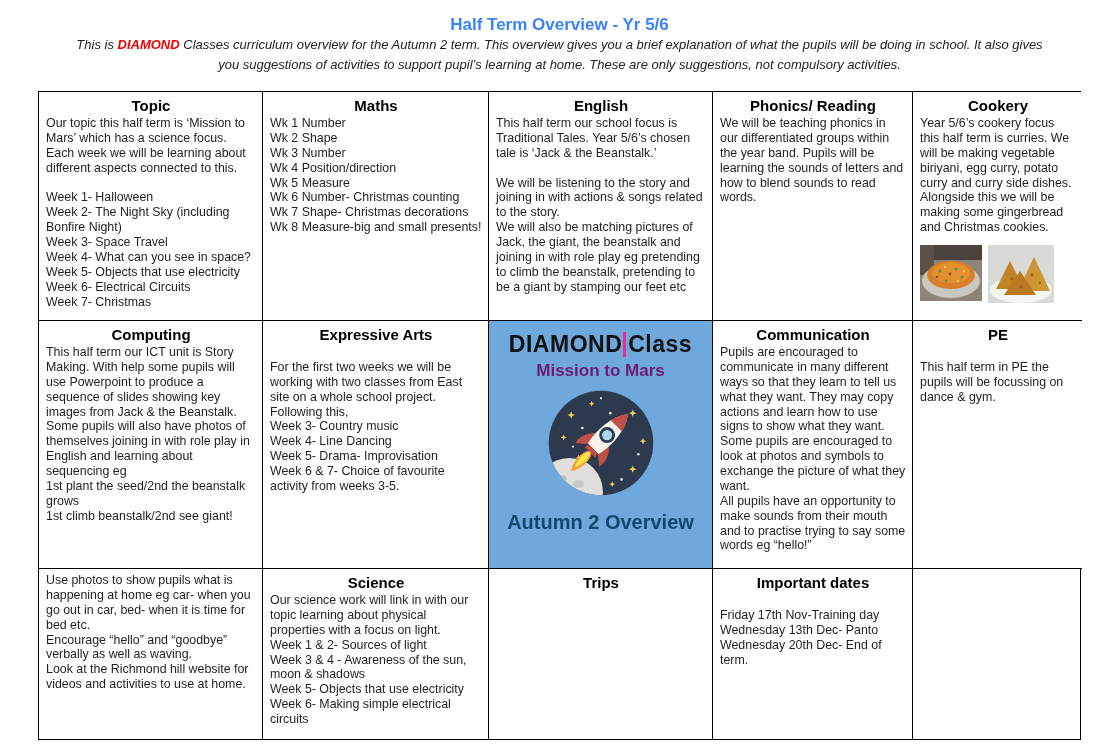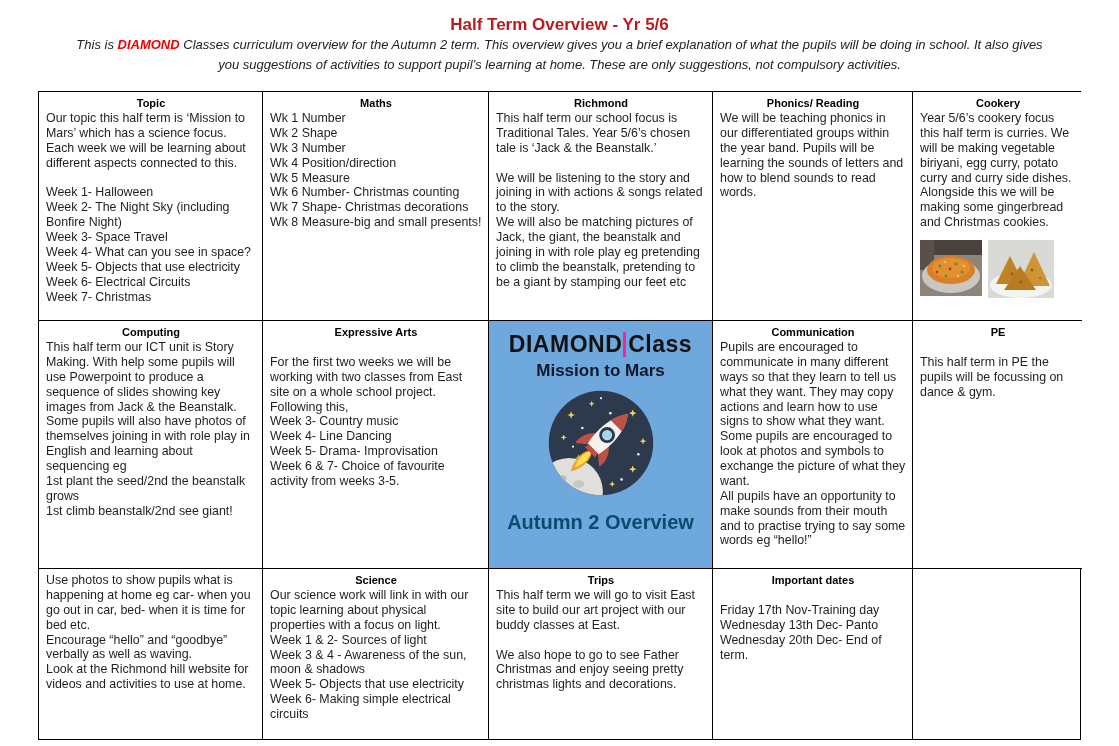--- a/index.html
+++ b/index.html
@@ -9,21 +9,21 @@
     position: relative;
     font-family: "Liberation Sans", sans-serif;
     color: #1f1f1f;
     overflow: hidden;
   }
   .page-title {
     text-align: center;
     font-size: 17px;
     font-weight: bold;
     padding-top: 15px;
-    color: #b91c1c;
+    color: #3b82f6;
   }
   .intro {
     width: 990px;
     margin: 0 auto 0;
     text-align: center;
     font-style: italic;
     font-size: 13px;
     line-height: 1.5;
     color: #222;
   }
@@ -43,21 +43,21 @@
     border-bottom: 1px solid #000;
     padding: 4px 6px 4px 7px;
     overflow: hidden;
     background: #fff;
   }
   .cell:nth-child(5n) { border-right: none; }
   .cell:nth-child(n+11) { border-bottom: none; }
   .cell-title {
     font-weight: bold;
     text-align: center;
-    font-size: 11px;
+    font-size: 15px;
     color: #000;
     margin: 1px 0 2px;
   }
   .cell-body {
     font-size: 12.4px;
     line-height: 1.2;
     white-space: pre-line;
   }
   .center-cell {
     padding: 4px 2px;
@@ -72,21 +72,21 @@
     font-weight: bold;
     color: #111;
     margin-top: 6px;
     letter-spacing: 0.5px;
   }
   .text-cursor {
     width: 3px; height: 25px;
     margin: 0 2px 0 1px;
     position: relative;
   }
-  .mission { font-size: 17px; font-weight: bold; margin-top: 3px; color: #0f172a; }
+  .mission { font-size: 17px; font-weight: bold; margin-top: 3px; color: #701a75; }
   .badge { width: 112px; height: 112px; margin-top: 6px; }
   .overview { font-size: 20px; font-weight: bold; margin-top: 12px; color: #0c4a6e; }
   .photos { display: flex; gap: 6px; margin-top: 10px; }
   .photo { display: block; }
 </style>
 </head>
 <body>
 
 <div class="page-title">Half Term Overview - Yr 5/6</div>
 
@@ -112,21 +112,21 @@
     <div class="cell-body">Wk 1 Number
 Wk 2 Shape
 Wk 3 Number
 Wk 4 Position/direction
 Wk 5 Measure
 Wk 6 Number- Christmas counting
 Wk 7 Shape- Christmas decorations
 Wk 8 Measure-big and small presents!</div>
   </div>
   <div class="cell">
-    <div class="cell-title">Richmond</div>
+    <div class="cell-title">English</div>
     <div class="cell-body">This half term our school focus is Traditional Tales. Year 5/6’s chosen tale is ‘Jack &amp; the Beanstalk.’
 
 We will be listening to the story and joining in with actions &amp; songs related to the story.
 We will also be matching pictures of Jack, the giant, the beanstalk and joining in with role play eg pretending to climb the beanstalk, pretending to be a giant by stamping our feet etc</div>
   </div>
   <div class="cell">
     <div class="cell-title">Phonics/ Reading</div>
     <div class="cell-body">We will be teaching phonics in our differentiated groups within the year band. Pupils will be learning the sounds of letters and how to blend sounds to read words.</div>
   </div>
   <div class="cell">
@@ -253,23 +253,20 @@
   <div class="cell">
     <div class="cell-title">Science</div>
     <div class="cell-body">Our science work will link in with our topic learning about physical properties with a focus on light.
 Week 1 &amp; 2- Sources of light
 Week 3 &amp; 4 - Awareness of the sun, moon &amp; shadows
 Week 5- Objects that use electricity
 Week 6- Making simple electrical circuits</div>
   </div>
   <div class="cell">
     <div class="cell-title">Trips</div>
-    <div class="cell-body">This half term we will go to visit East site to build our art project with our buddy classes at East.
-
-We also hope to go to see Father Christmas and enjoy seeing pretty christmas lights and decorations.</div>
   </div>
   <div class="cell">
     <div class="cell-title">Important dates</div>
     <div class="cell-body">
 Friday 17th Nov-Training day
 Wednesday 13th Dec- Panto
 Wednesday 20th Dec- End of term.</div>
   </div>
 
 </div>

